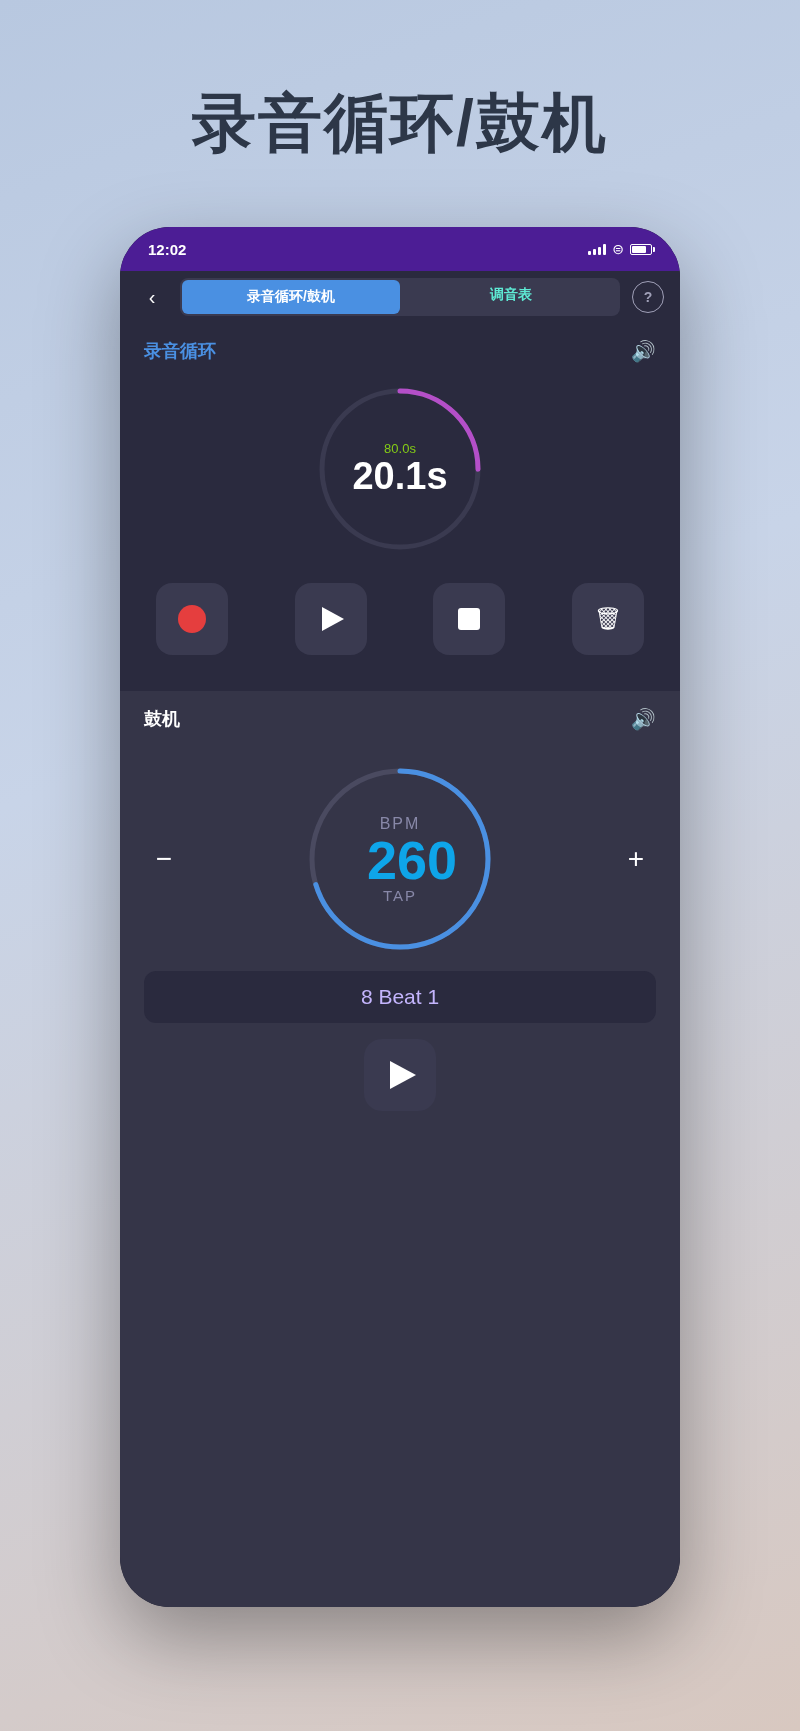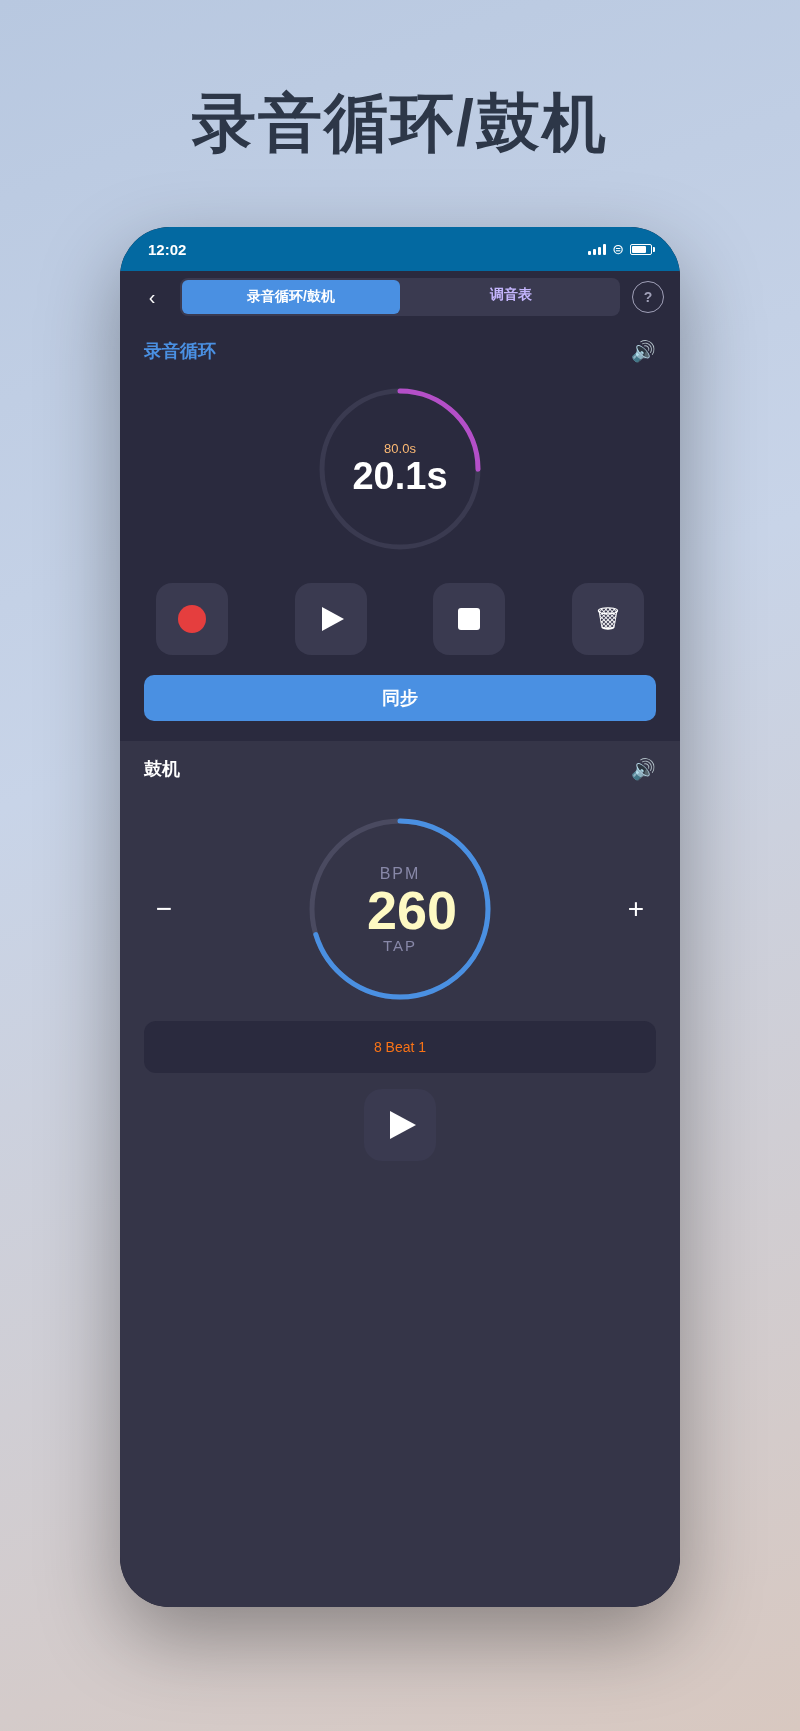--- a/index.html
+++ b/index.html
@@ -30,21 +30,21 @@
       background: #1c1c2e;
       border-radius: 50px;
       overflow: hidden;
       box-shadow: 0 30px 80px rgba(0,0,0,0.35);
       display: flex;
       flex-direction: column;
     }
 
     
     .status-bar {
-      background: #0369a1;
+      background: #4c1d95;
       height: 44px;
       display: flex;
       align-items: center;
       justify-content: space-between;
       padding: 0 28px;
       flex-shrink: 0;
     }
     .status-time {
       color: #ffffff;
       font-size: 15px;
@@ -134,21 +134,21 @@
       font-weight: 600;
       cursor: pointer;
     }
     .nav-tab.active {
       background: #4a90e2;
       color: white;
       border-radius: 6px;
       margin: 2px;
     }
     .nav-tab.inactive {
-      color: #c4b5fd;
+      color: #5eead4;
     }
     .nav-help {
       width: 32px;
       height: 32px;
       border: 1.5px solid #a0a0b8;
       border-radius: 50%;
       display: flex;
       align-items: center;
       justify-content: center;
       color: #a0a0b8;
@@ -201,21 +201,21 @@
       top: 0; left: 0;
       width: 100%;
       height: 100%;
       display: flex;
       flex-direction: column;
       align-items: center;
       justify-content: center;
     }
     .circle-total {
       font-size: 13px;
-      color: #fdba74;
+      color: #84cc16;
     }
     .circle-time {
       font-size: 38px;
       font-weight: 700;
       color: white;
       line-height: 1.1;
     }
 
     
     .controls {
@@ -331,41 +331,41 @@
     }
     .bpm-label {
       font-size: 16px;
       color: #8888a8;
       font-weight: 500;
       letter-spacing: 2px;
     }
     .bpm-value {
       font-size: 54px;
       font-weight: 700;
-      color: #fef9c3;
+      color: #0ea5e9;
       line-height: 1.0;
       margin-left: 24px;
     }
     .bpm-tap {
       font-size: 15px;
       color: #8888a8;
       font-weight: 500;
       letter-spacing: 2px;
     }
 
     
     .beat-selector {
       background: #2a2a3e;
       border-radius: 12px;
       height: 52px;
       display: flex;
       align-items: center;
       justify-content: center;
-      color: #f97316;
-      font-size: 14px;
+      color: #c4b5fd;
+      font-size: 21px;
       font-weight: 500;
       margin-bottom: 16px;
       cursor: pointer;
     }
 
     
     .play-btn-container {
       display: flex;
       justify-content: center;
       margin-bottom: 8px;
@@ -450,21 +450,20 @@
         <div class="play-triangle"></div>
       </div>
       <div class="ctrl-btn">
         <div class="stop-square"></div>
       </div>
       <div class="ctrl-btn">
         <span class="trash-icon">🗑</span>
       </div>
     </div>
 
-    <div class="sync-btn">同步</div>
   </div>
 
   <div class="section-drum">
     <div class="section-header">
       <span class="section-label-white">鼓机</span>
       <span class="volume-icon">🔊</span>
     </div>
 
     <div class="bpm-row">
       <div class="bpm-minus">−</div>

